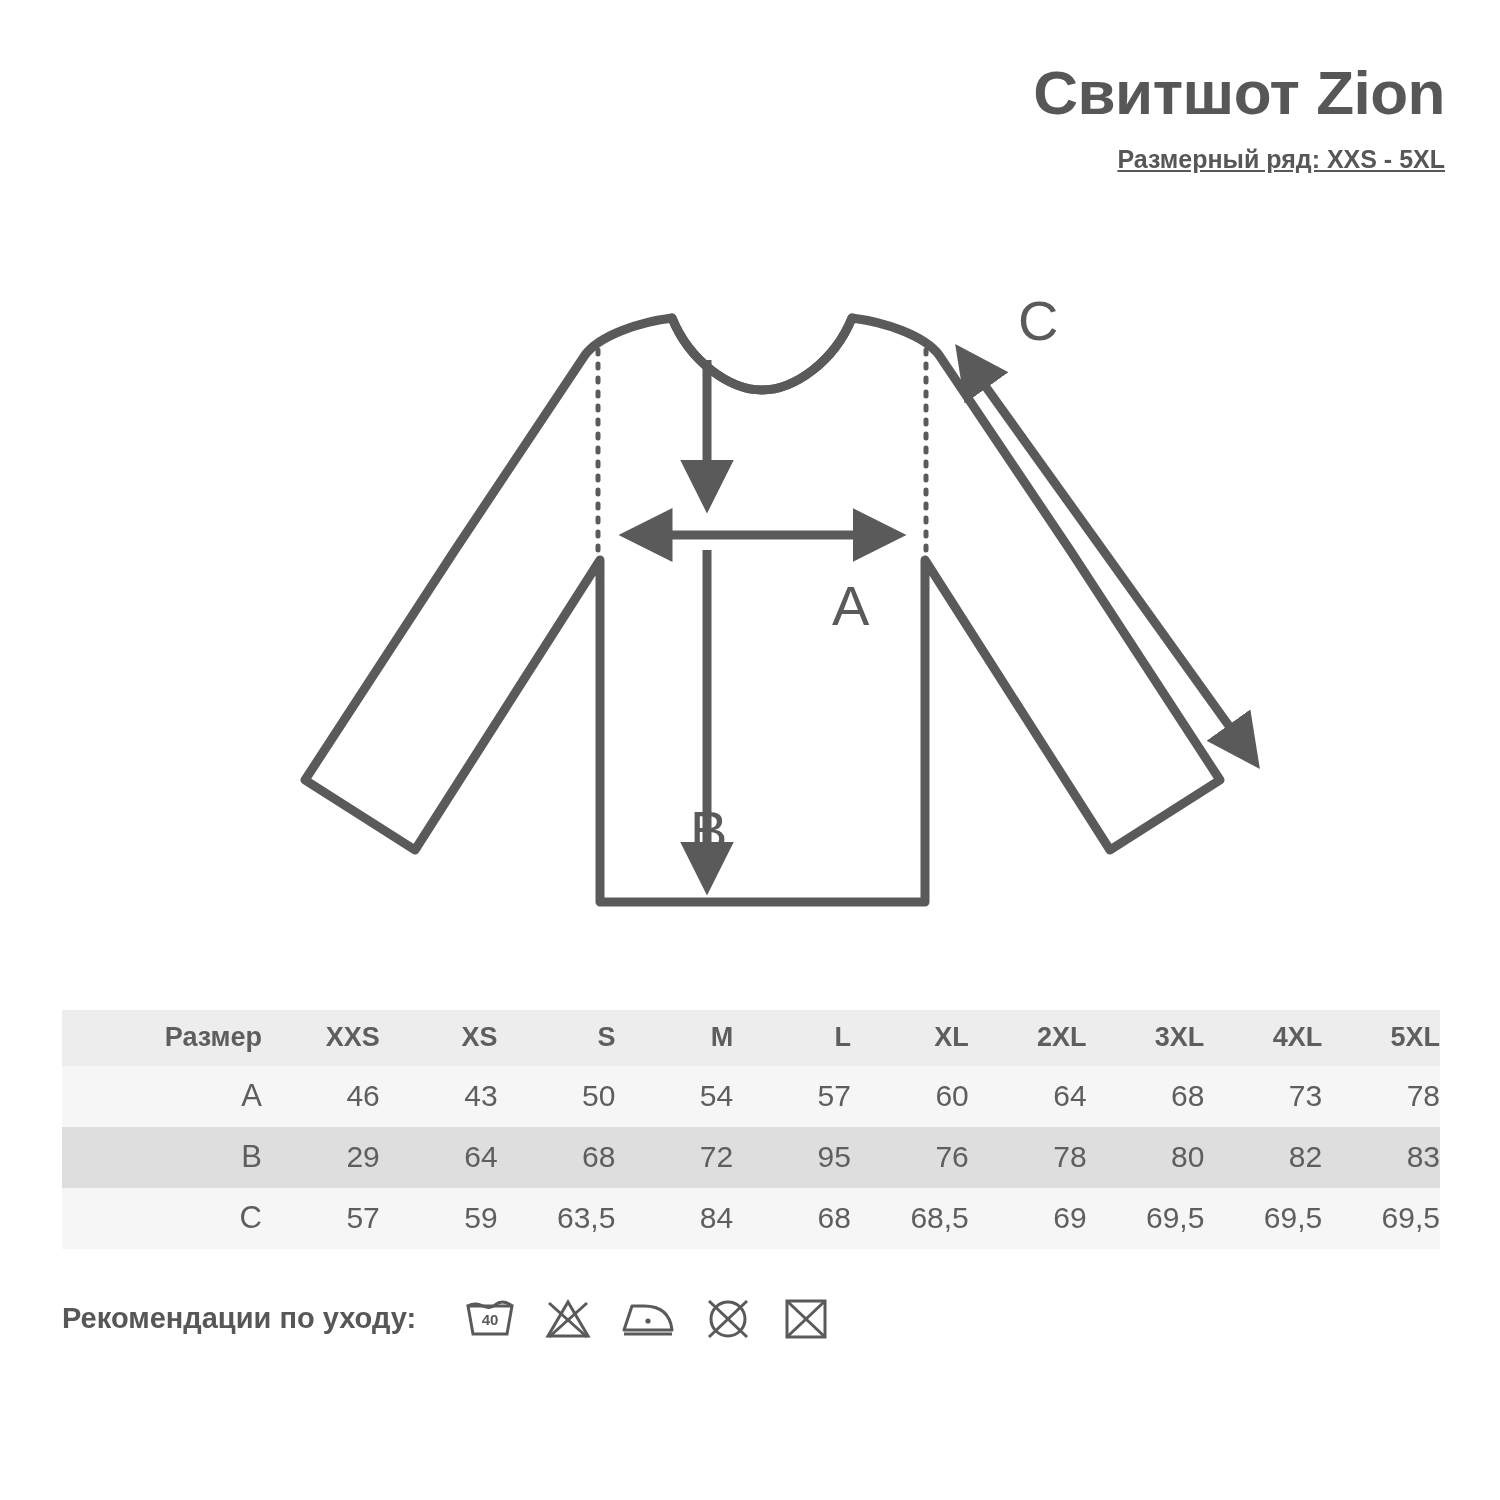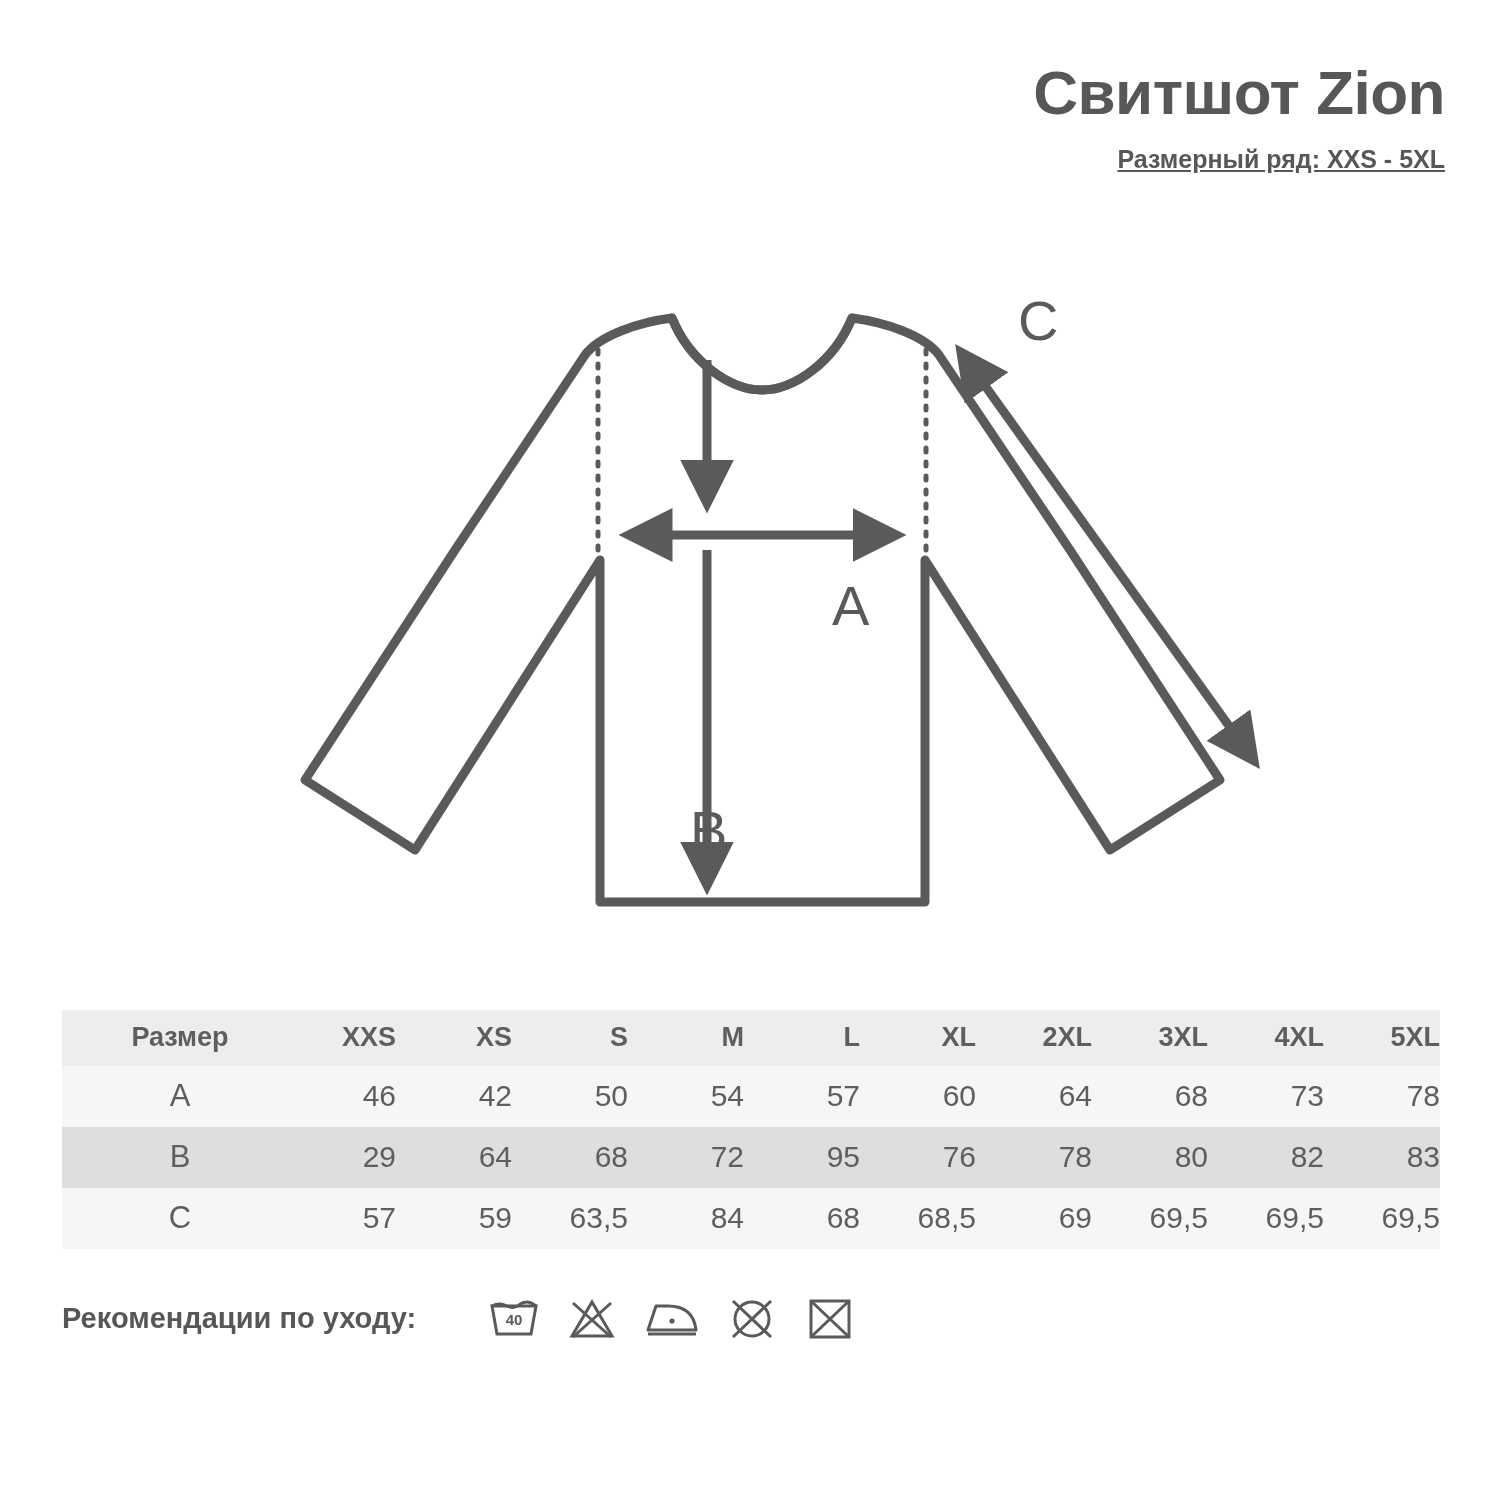--- a/index.html
+++ b/index.html
@@ -69,41 +69,39 @@
     color: #5e5e5e;
     padding: 12px 0 13px 0;
     font-weight: normal;
   }
   .size-table th {
     font-weight: bold;
     font-size: 27px;
   }
   .size-table th.rowhead, .size-table td.rowhead {
     width: 200px;
-    text-align: center;
-    font-weight: bold;
-    padding-left: 18px;
+    font-weight: bold;
   }
   .size-table td.rowhead {
     font-weight: normal;
     font-size: 31px;
   }
   .row-head-bg { background: #ededed; }
   .row-a { background: #f6f6f6; }
   .row-b { background: #dedede; }
   .row-c { background: #f6f6f6; }
 
   
   .care {
     position: absolute;
     left: 62px;
     top: 1290px;
     display: flex;
     align-items: center;
-    gap: 52px;
+    gap: 28px;
   }
   .care-label {
     font-size: 29px;
     font-weight: bold;
     color: #575757;
     white-space: nowrap;
   }
   .care-icons {
     display: flex;
     align-items: flex-start;
@@ -195,21 +193,21 @@
         <th>2XL</th>
         <th>3XL</th>
         <th>4XL</th>
         <th>5XL</th>
       </tr>
     </thead>
     <tbody>
       <tr class="row-a">
         <td class="rowhead">A</td>
         <td>46</td>
-        <td>42</td>
+        <td>43</td>
         <td>50</td>
         <td>54</td>
         <td>57</td>
         <td>60</td>
         <td>64</td>
         <td>68</td>
         <td>73</td>
         <td>78</td>
       </tr>
       <tr class="row-b">

